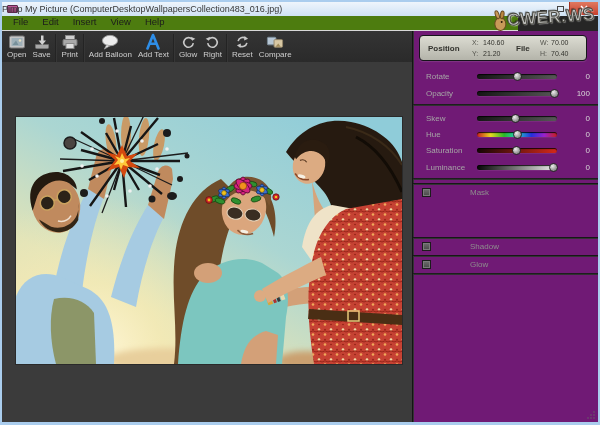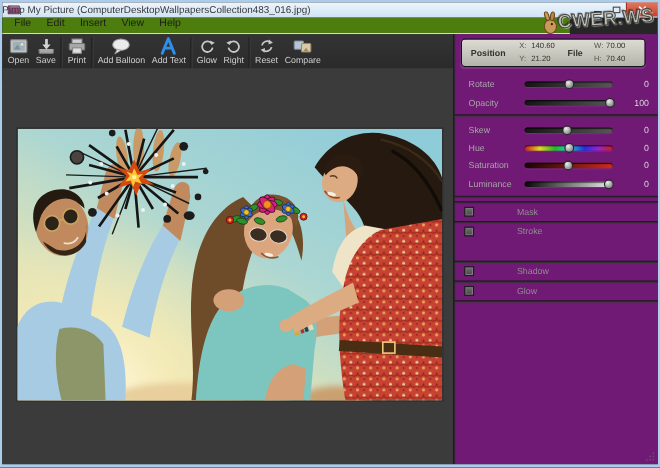--- a/index.html
+++ b/index.html
@@ -440,24 +440,20 @@
           <div class="handle" style="left: 95%;"></div>
         </div>
       <span class="sval">0</span>
     </div>
     <div class="pdiv" style="top:147px"></div>
 
     <div class="crow" style="top:152px">
       <span class="cbox"></span>
       <span class="clabel">Mask</span>
     </div>
-    <div class="crow" style="top:170px">
-      <span class="cbox"></span>
-      <span class="clabel">Stroke</span>
-    </div>
     <div class="crow" style="top:206px">
       <span class="cbox"></span>
       <span class="clabel">Shadow</span>
     </div>
     <div class="crow" style="top:224px">
       <span class="cbox"></span>
       <span class="clabel">Glow</span>
     </div>
     <div class="pdiv" style="top:242px"></div>
 

